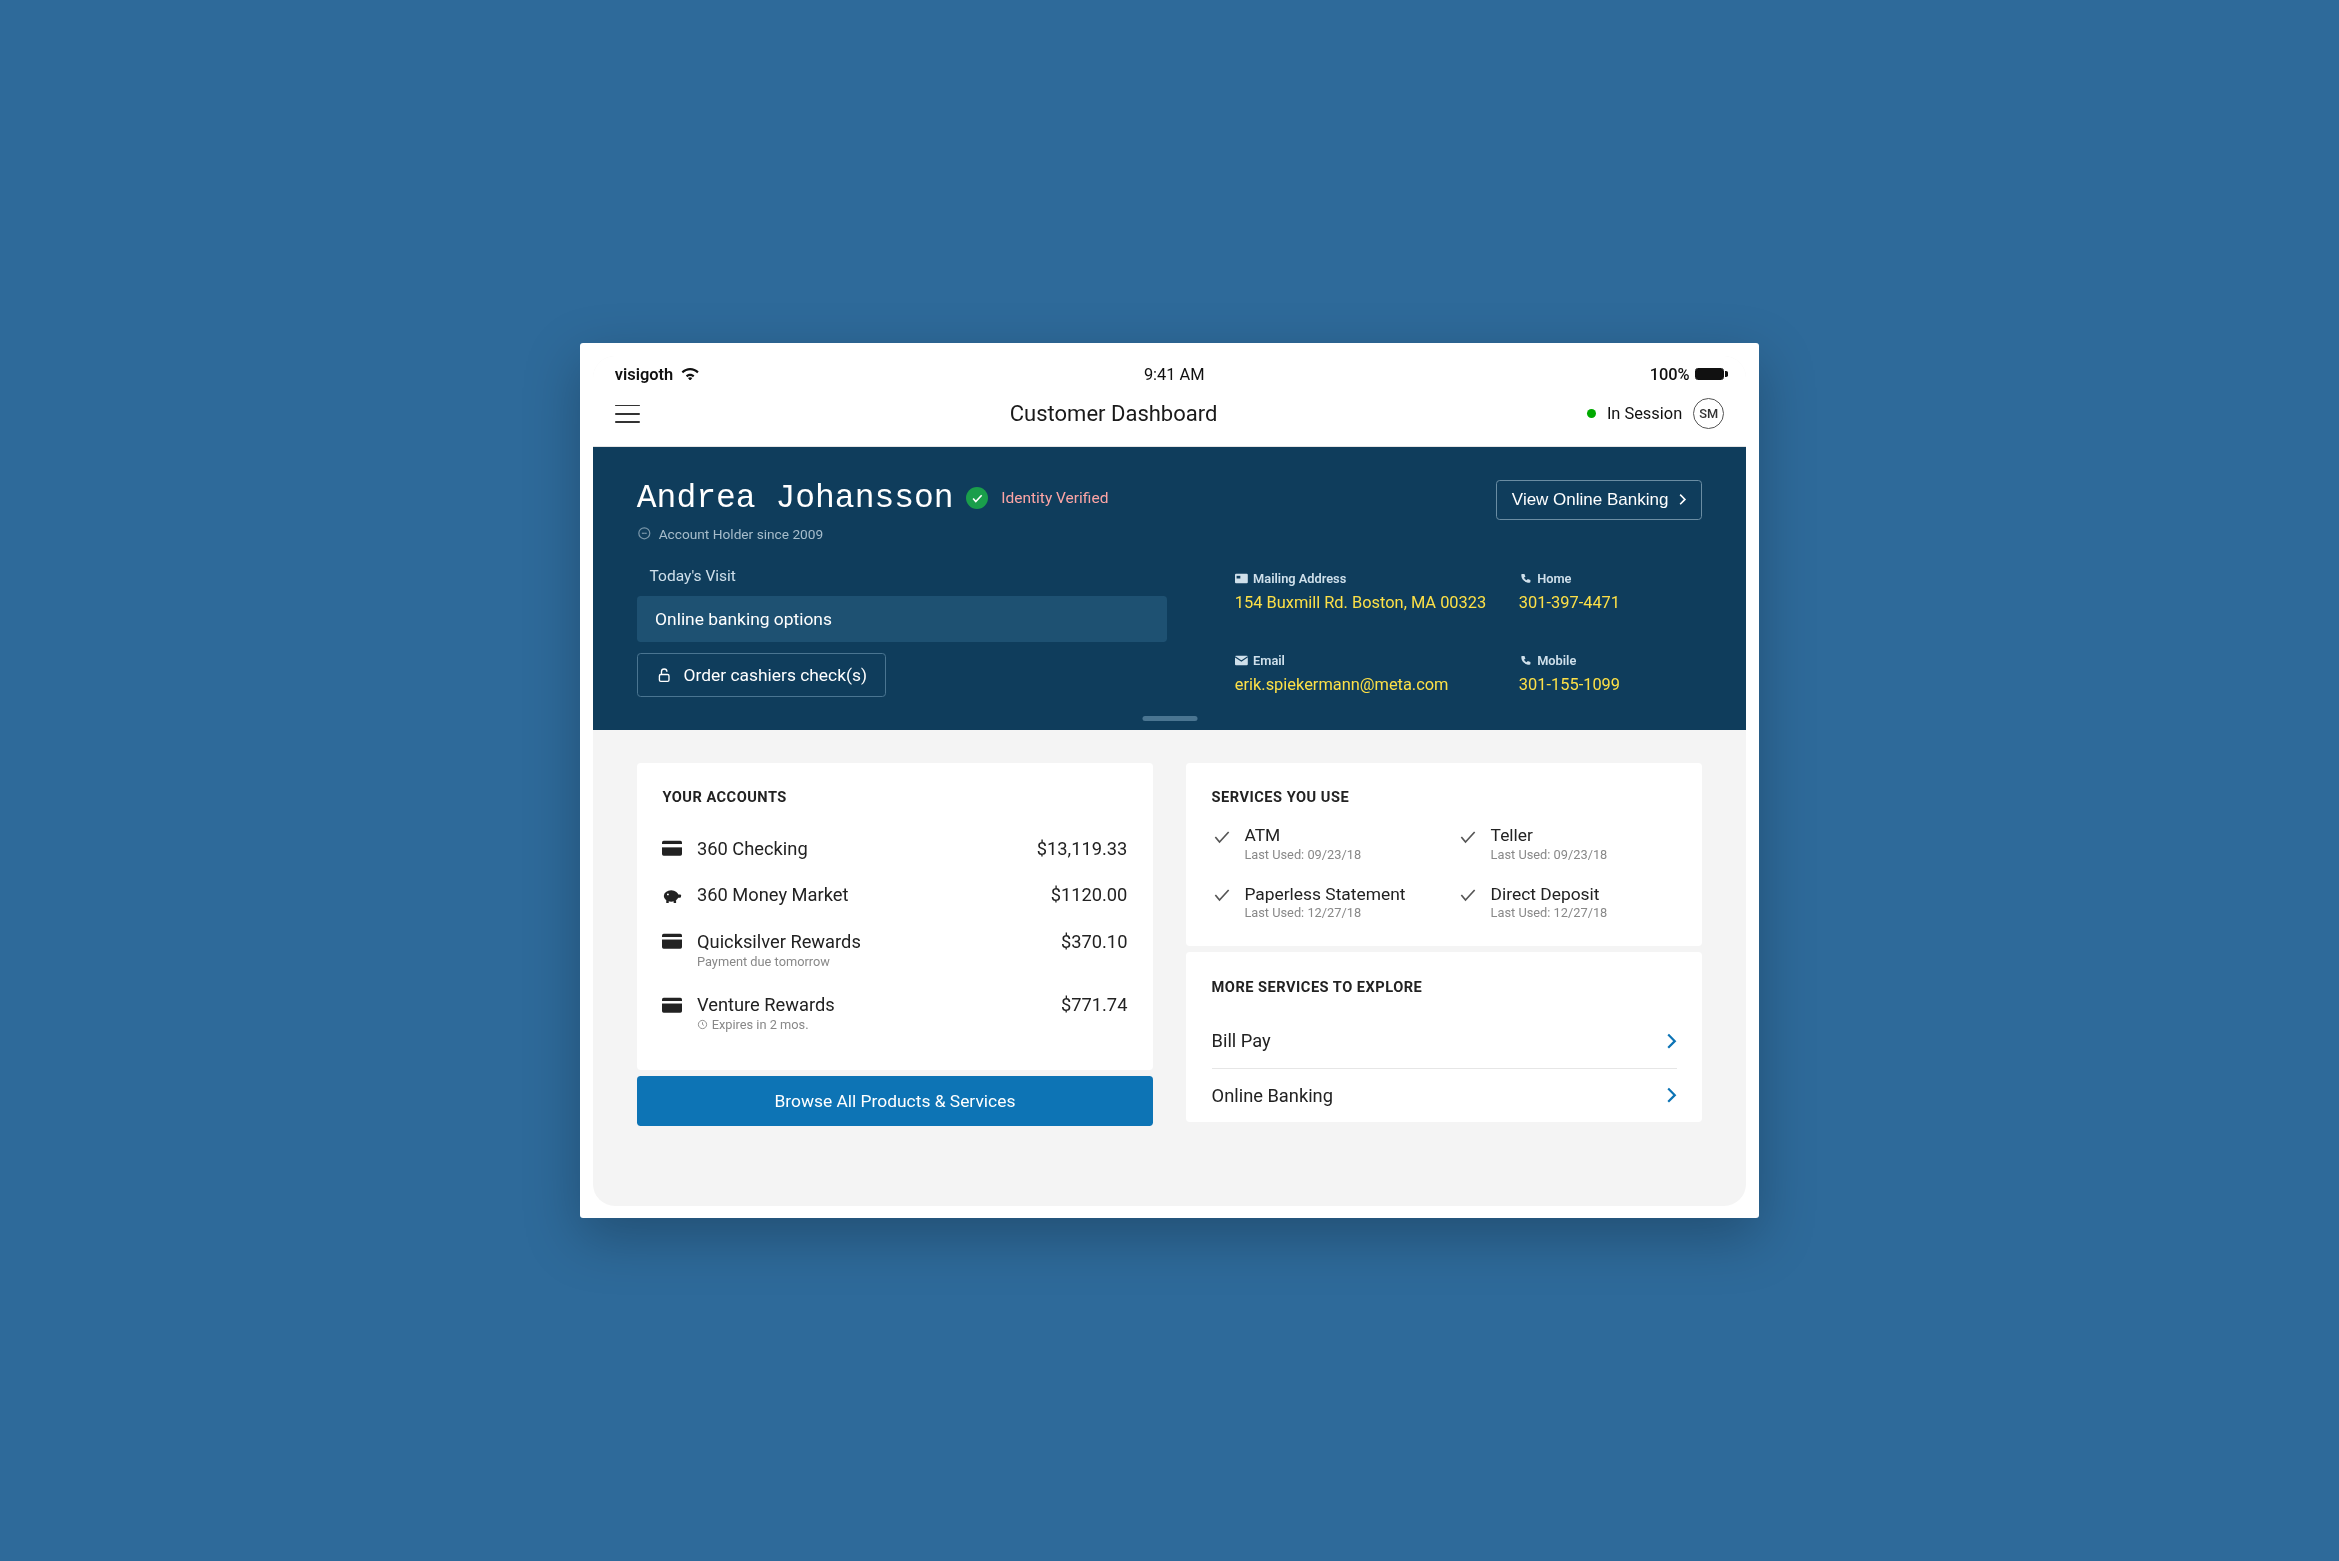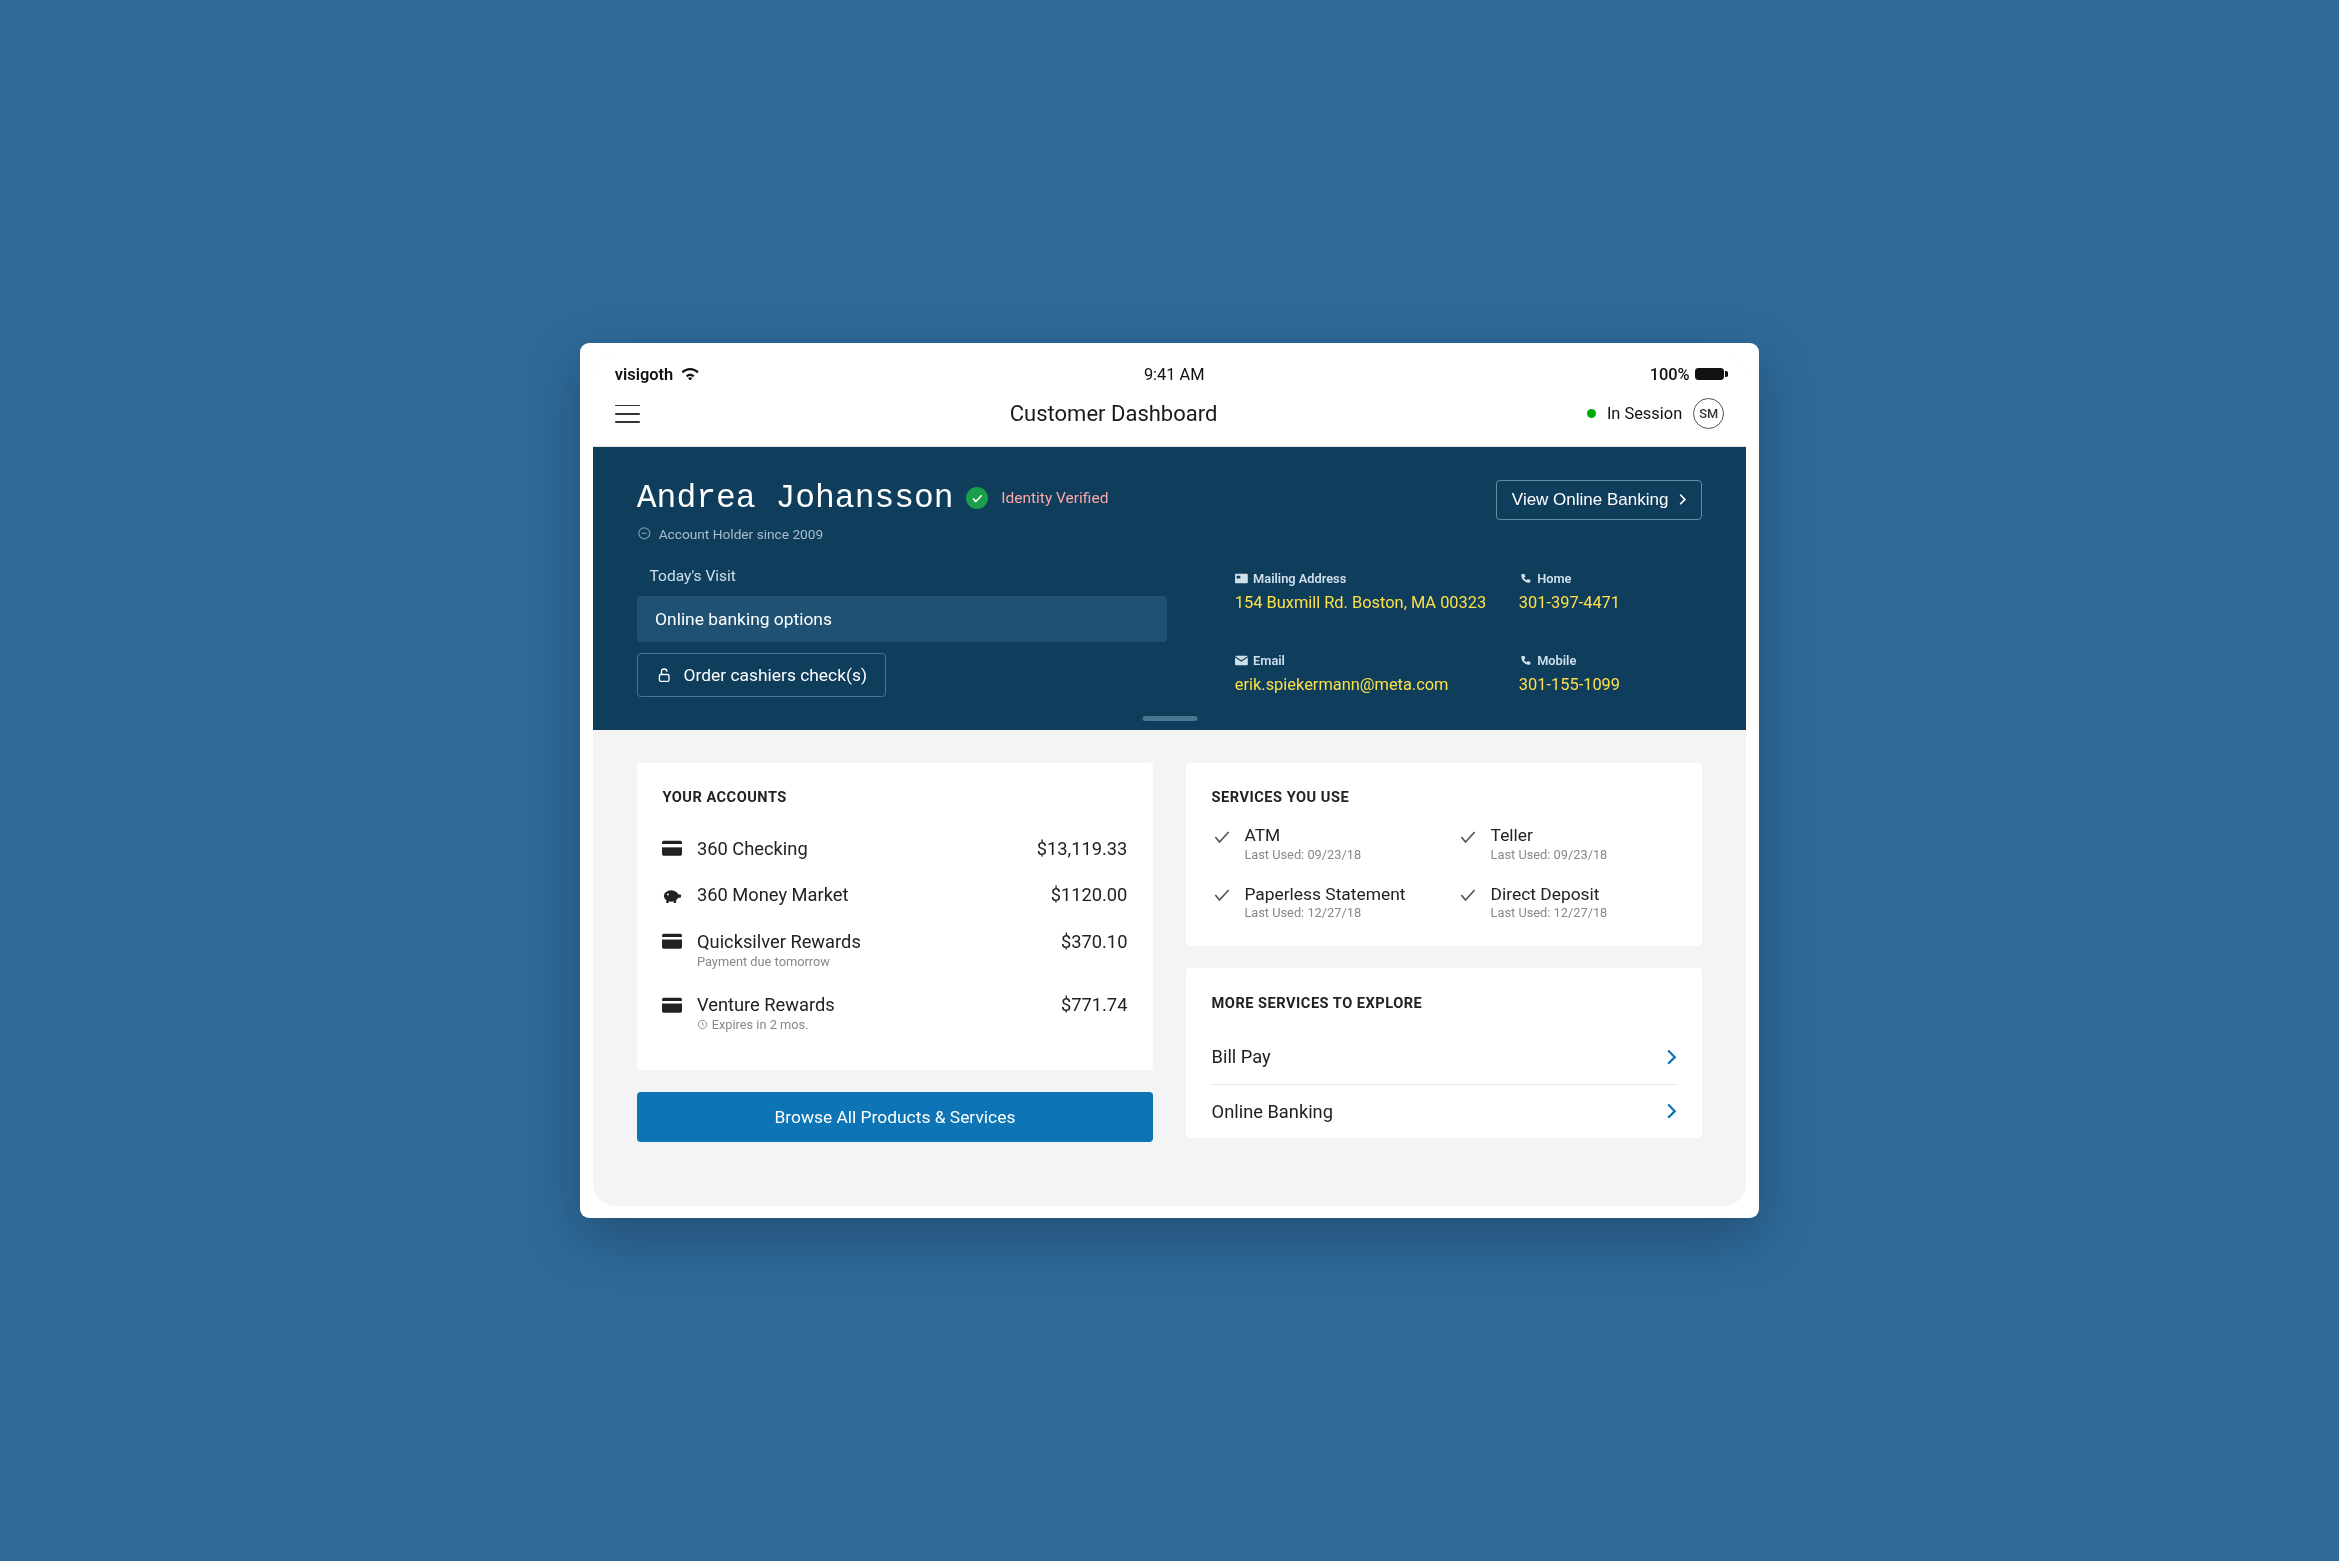--- a/index.html
+++ b/index.html
@@ -8,21 +8,21 @@
   font-family: -apple-system, BlinkMacSystemFont, "Segoe UI", Roboto, sans-serif;
   display: flex;
   align-items: center;
   justify-content: center;
   min-height: 100vh;
   padding: 37px;
 }
 .tablet {
   width: 1179px;
   background: #fff;
-  border-radius: 9px;
+  border-radius: 3px;
   overflow: hidden;
   box-shadow: 0 18.3px 55px rgba(0,0,0,.25);
   padding: 12.8px;
 }
 .screen {
   background: #f4f4f4;
   border-radius: 22px;
   overflow: hidden;
   height: 850px;
   display: flex;
@@ -108,21 +108,21 @@
 }
 .lock-icon { width:16.4px; height:16.4px;}
 .contact-grid { flex:1; display:grid; grid-template-columns: 1.4fr 1fr; row-gap:27.4px; column-gap:27.4px; padding-top:3.7px;}
 .contact-label { font-size:12.8px; color:#cfe0eb; font-weight:600; display:flex; align-items:center; gap:5.5px; margin-bottom:7.3px;}
 .contact-label .mini-icon { width:12.8px; height:11px;}
 .contact-value { font-size:16.4px; color:#fde047;}
 .hero-handle { position:absolute; bottom:9.1px; left:50%; transform:translateX(-50%); width:55px; height:4.6px; background:#4a7591; border-radius:2.7px;}
 
 
 .main { padding:33px 44px; display:flex; gap:33px; flex:1; overflow:hidden;}
-.col { flex:1; display:flex; flex-direction:column; gap:22px;}
+.col { flex:1; display:flex; flex-direction:column; gap:6px;}
 .card { background:#fff; border-radius:3.7px; padding:25.6px 25.6px;}
 .card-title { font-size:14.6px; font-weight:700; letter-spacing:0.5px; color:#222; margin-bottom:18.3px;}
 .acct-row { display:flex; align-items:flex-start; gap:14.6px; padding:12.8px 0;}
 .acct-icon { width:20px; height:16.4px; flex-shrink:0; margin-top:2.7px; color:#222;}
 .acct-info { flex:1;}
 .acct-name { font-size:18.3px; color:#222;}
 .acct-sub { font-size:12.8px; color:#888; margin-top:1.8px; display:flex; align-items:center; gap:3.7px;}
 .acct-bal { font-size:18.3px; color:#222;}
 .browse-btn {
   background:#0d74b5;

